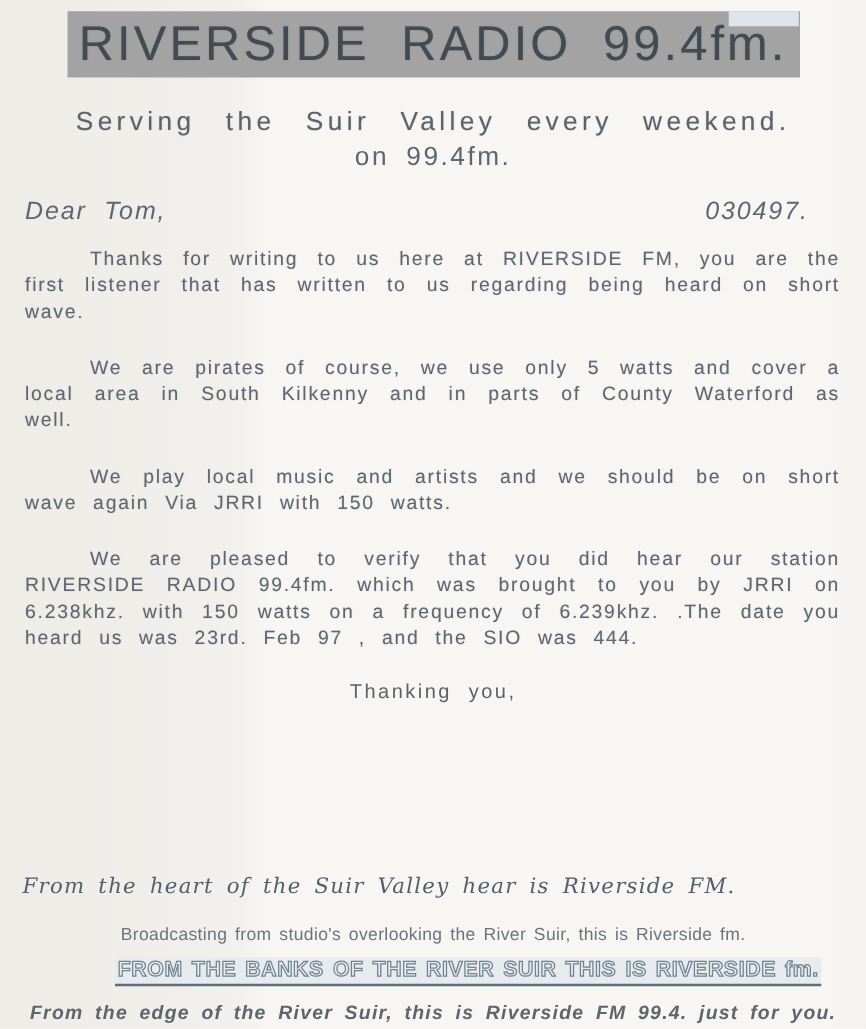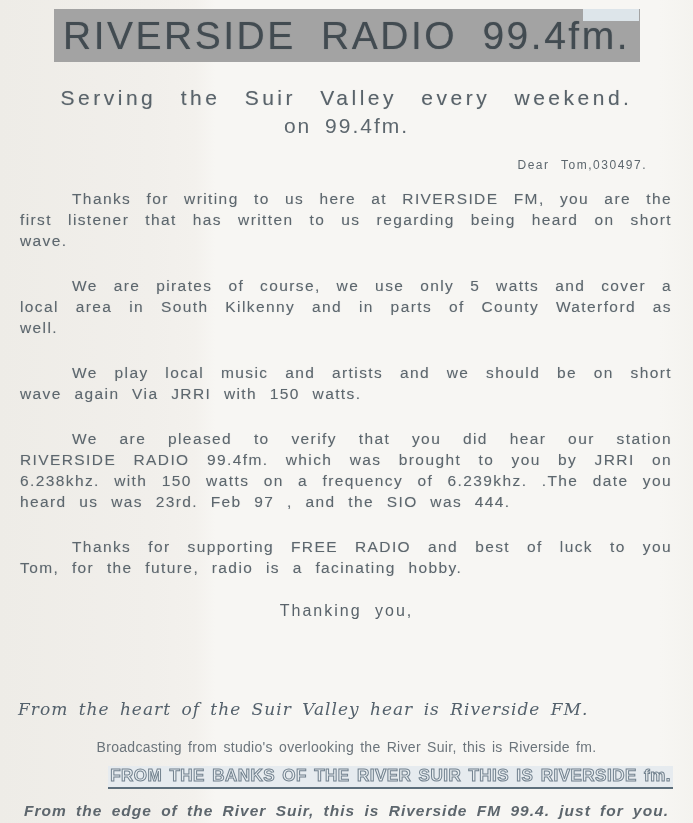--- a/index.html
+++ b/index.html
@@ -32,22 +32,22 @@
     letter-spacing:3.5px;word-spacing:15px;
     text-shadow:0 0 1px rgba(89,99,106,.35);
   }
   .tagline2{
     margin-top:4px;text-align:center;
     font-size:21px;color:#5d676e;
     letter-spacing:2px;word-spacing:6px;
   }
   .salutation-row{
     margin:20px 46px 0 20px;
-    display:flex;justify-content:flex-end;align-items:baseline;
-    font-size:12px;letter-spacing:1.5px;word-spacing:7px;
+    display:flex;justify-content:space-between;align-items:baseline;
+    font-size:20px;letter-spacing:1.5px;word-spacing:7px;font-style:italic;
   }
   .body-text{margin:16px 21px 0 20px;}
   .body-text p{
     margin:0 0 24px 0;
     font-size:15.5px;line-height:21px;
     letter-spacing:1.4px;word-spacing:7px;
     text-align:justify;text-indent:52px;
     color:#5d676e;
     text-shadow:0 0 1px rgba(93,103,110,.3);
   }
@@ -60,21 +60,21 @@
   .f-script{
     margin:0 0 0 18px;
     font-family:"DejaVu Serif",serif;font-style:italic;
     font-size:17px;color:#53606b;letter-spacing:1px;word-spacing:4px;
   }
   .f-condensed{
     margin-top:20px;text-align:center;
     font-size:14px;color:#6b747b;letter-spacing:.3px;word-spacing:2px;
   }
   .f-outline-row{
-    margin-top:11px;text-align:right;padding-right:20px;border-radius:11px;
+    margin-top:11px;text-align:right;padding-right:36px;border-radius:11px;
   }
   .f-outline{
     display:inline-block;
     font-size:17px;font-weight:700;
     letter-spacing:.5px;word-spacing:2px;
     color:rgba(246,248,250,.15);
     -webkit-text-stroke:1px #72828f;
     background:#e6ebef;
     border-bottom:2px solid #5d6f7c;
     padding:0 2px 1px 2px;
@@ -102,21 +102,20 @@
   <div class="salutation-row">
     <span>Dear Tom,</span>
     <span>030497.</span>
   </div>
 
   <div class="body-text">
     <p>Thanks for writing to us here at RIVERSIDE FM, you are the first listener that has written to us regarding being heard on short wave.</p>
     <p>We are pirates of course, we use only 5 watts and cover a local area in South Kilkenny and in parts of County Waterford as well.</p>
     <p>We play local music and artists and we should be on short wave again Via JRRI with 150 watts.</p>
     <p>We are pleased to verify that you did hear our station RIVERSIDE RADIO 99.4fm. which was brought to you by JRRI on 6.238khz. with 150 watts on a frequency of 6.239khz. .The date you heard us was 23rd. Feb 97 , and the SIO was 444.</p>
-    <p>Thanks for supporting FREE RADIO and best of luck to you Tom, for the future, radio is a facinating hobby.</p>
   </div>
 
   <div class="closing">
     <div>Thanking you,</div>
   </div>
 
   <div class="footer">
     <div class="f-script">From the heart of the Suir Valley hear is Riverside FM.</div>
     <div class="f-condensed">Broadcasting from studio's overlooking the River Suir, this is Riverside fm.</div>
     <div class="f-outline-row">

